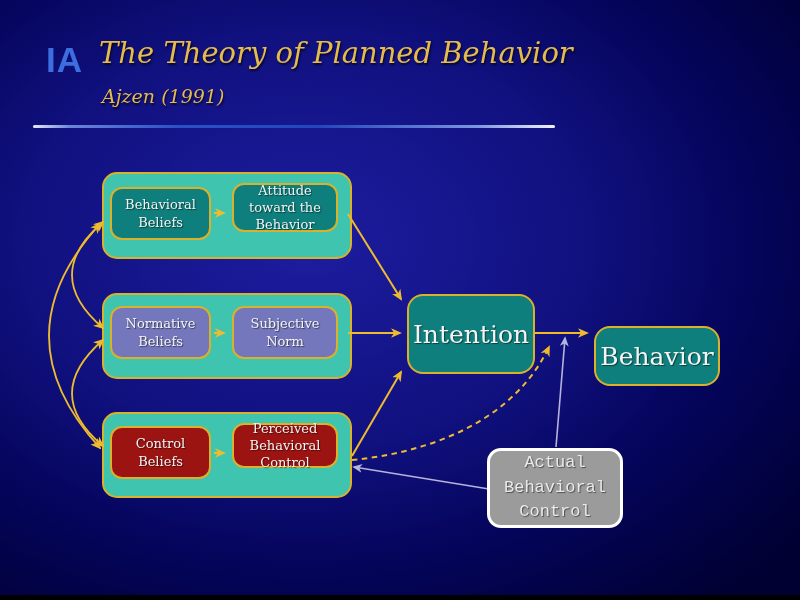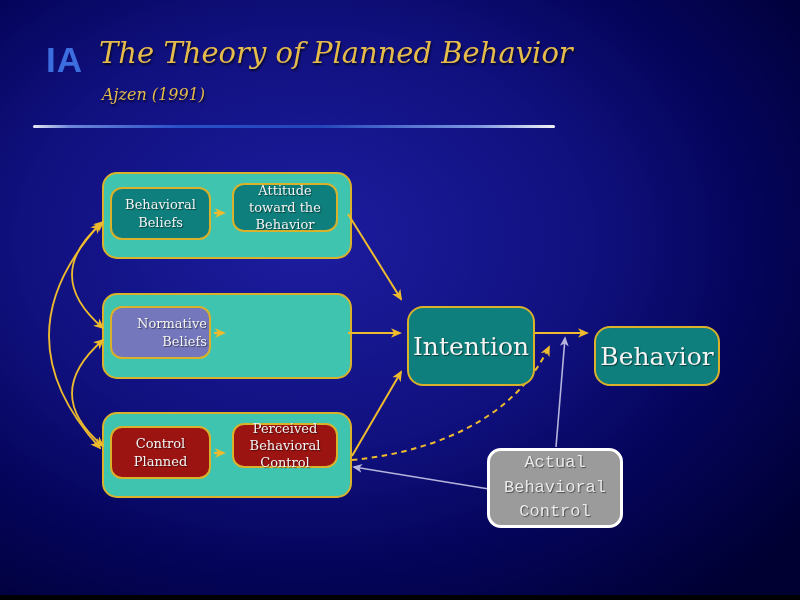--- a/index.html
+++ b/index.html
@@ -13,49 +13,49 @@
   .bottom-bar{position:absolute;left:0;bottom:0;width:800px;height:5px;background:#000;}
 
   
   .logo{position:absolute;left:46px;top:40px;
     font-family:"Liberation Sans","DejaVu Sans",sans-serif;
     font-weight:bold;font-size:35px;color:var(--logo-blue);letter-spacing:1px;}
   .title{position:absolute;left:99px;top:36px;width:560px;
     font-style:italic;font-size:29px;color:var(--title-gold);
     text-shadow:1px 2px 2px rgba(0,0,0,.65);white-space:nowrap;}
   .subtitle{position:absolute;left:102px;top:85px;
-    font-style:italic;font-size:16px;color:var(--title-gold);
+    font-style:italic;font-size:19px;color:var(--title-gold);
     text-shadow:1px 2px 2px rgba(0,0,0,.65);}
   .rule{position:absolute;left:33px;top:125px;width:522px;height:3px;
     background:linear-gradient(90deg,#e9e9f2 0%,#6d86d8 7%,#2a50c8 28%,#2546bb 55%,#7b96e0 85%,#f2f2f7 100%);
     border-radius:2px;}
 
   
   .group{position:absolute;left:102px;width:246px;
     background:var(--container-teal);
     border:2px solid var(--border-gold);border-radius:15px;z-index:1;}
   .g1{top:172px;height:83px;} .g2{top:293px;height:82px;} .g3{top:412px;height:82px;}
 
   .arrows{position:absolute;left:0;top:0;width:800px;height:600px;z-index:2;pointer-events:none;}
 
   .node{position:absolute;display:flex;align-items:center;justify-content:center;
     text-align:center;color:#f4f4f4;border:2px solid var(--border-gold);
     border-radius:12px;font-size:13px;line-height:1.32;z-index:3;
     text-shadow:1px 1px 1px rgba(0,0,0,.5);padding:2px;box-sizing:border-box;}
   .teal{background:var(--node-teal);}
-  .purple{background:var(--node-purple);text-align:right;}
+  .purple{background:var(--node-purple);}
   .red{background:var(--node-red);}
   .big{font-size:25px;border-radius:16px;border-width:2px;}
   .n-bb {left:110px;top:187px;width:101px;height:53px;}
   .n-atb{left:232px;top:183px;width:106px;height:49px;}
   .n-nb {left:110px;top:306px;width:101px;height:53px;}
   .n-sn {left:232px;top:306px;width:106px;height:53px;}
   .n-cb {left:110px;top:426px;width:101px;height:53px;}
   .n-pbc{left:232px;top:423px;width:106px;height:45px;}
-  .n-int{left:407px;top:294px;width:128px;height:80px;margin-top:12px;}
+  .n-int{left:407px;top:294px;width:128px;height:80px;}
   .n-beh{left:594px;top:294px;width:126px;height:60px;margin-top:32px;}
   .n-abc{left:487px;top:448px;width:136px;height:80px;
     background:var(--node-gray);border:3px solid #ffffff;color:#eaeaea;
     font-size:17px;line-height:1.45;border-radius:14px;font-family:Liberation Mono, monospace;}
 </style>
 </head>
 <body>
 
 <div class="slide">
 
@@ -101,23 +101,26 @@
   <div class="node teal n-bb">
     <span>Behavioral Beliefs</span>
   </div>
   <div class="node teal n-atb">
     <span>Attitude toward the Behavior</span>
   </div>
 
   <div class="node purple n-nb">
     <span>Normative Beliefs</span>
   </div>
+  <div class="node purple n-sn">
+    <span>Subjective Norm</span>
+  </div>
 
   <div class="node red n-cb">
-    <span>Control Planned</span>
+    <span>Control Beliefs</span>
   </div>
   <div class="node red n-pbc">
     <span>Perceived Behavioral Control</span>
   </div>
 
   <div class="node teal big n-int">
     <span>Intention</span>
   </div>
   <div class="node teal big n-beh">
     <span>Behavior</span>

